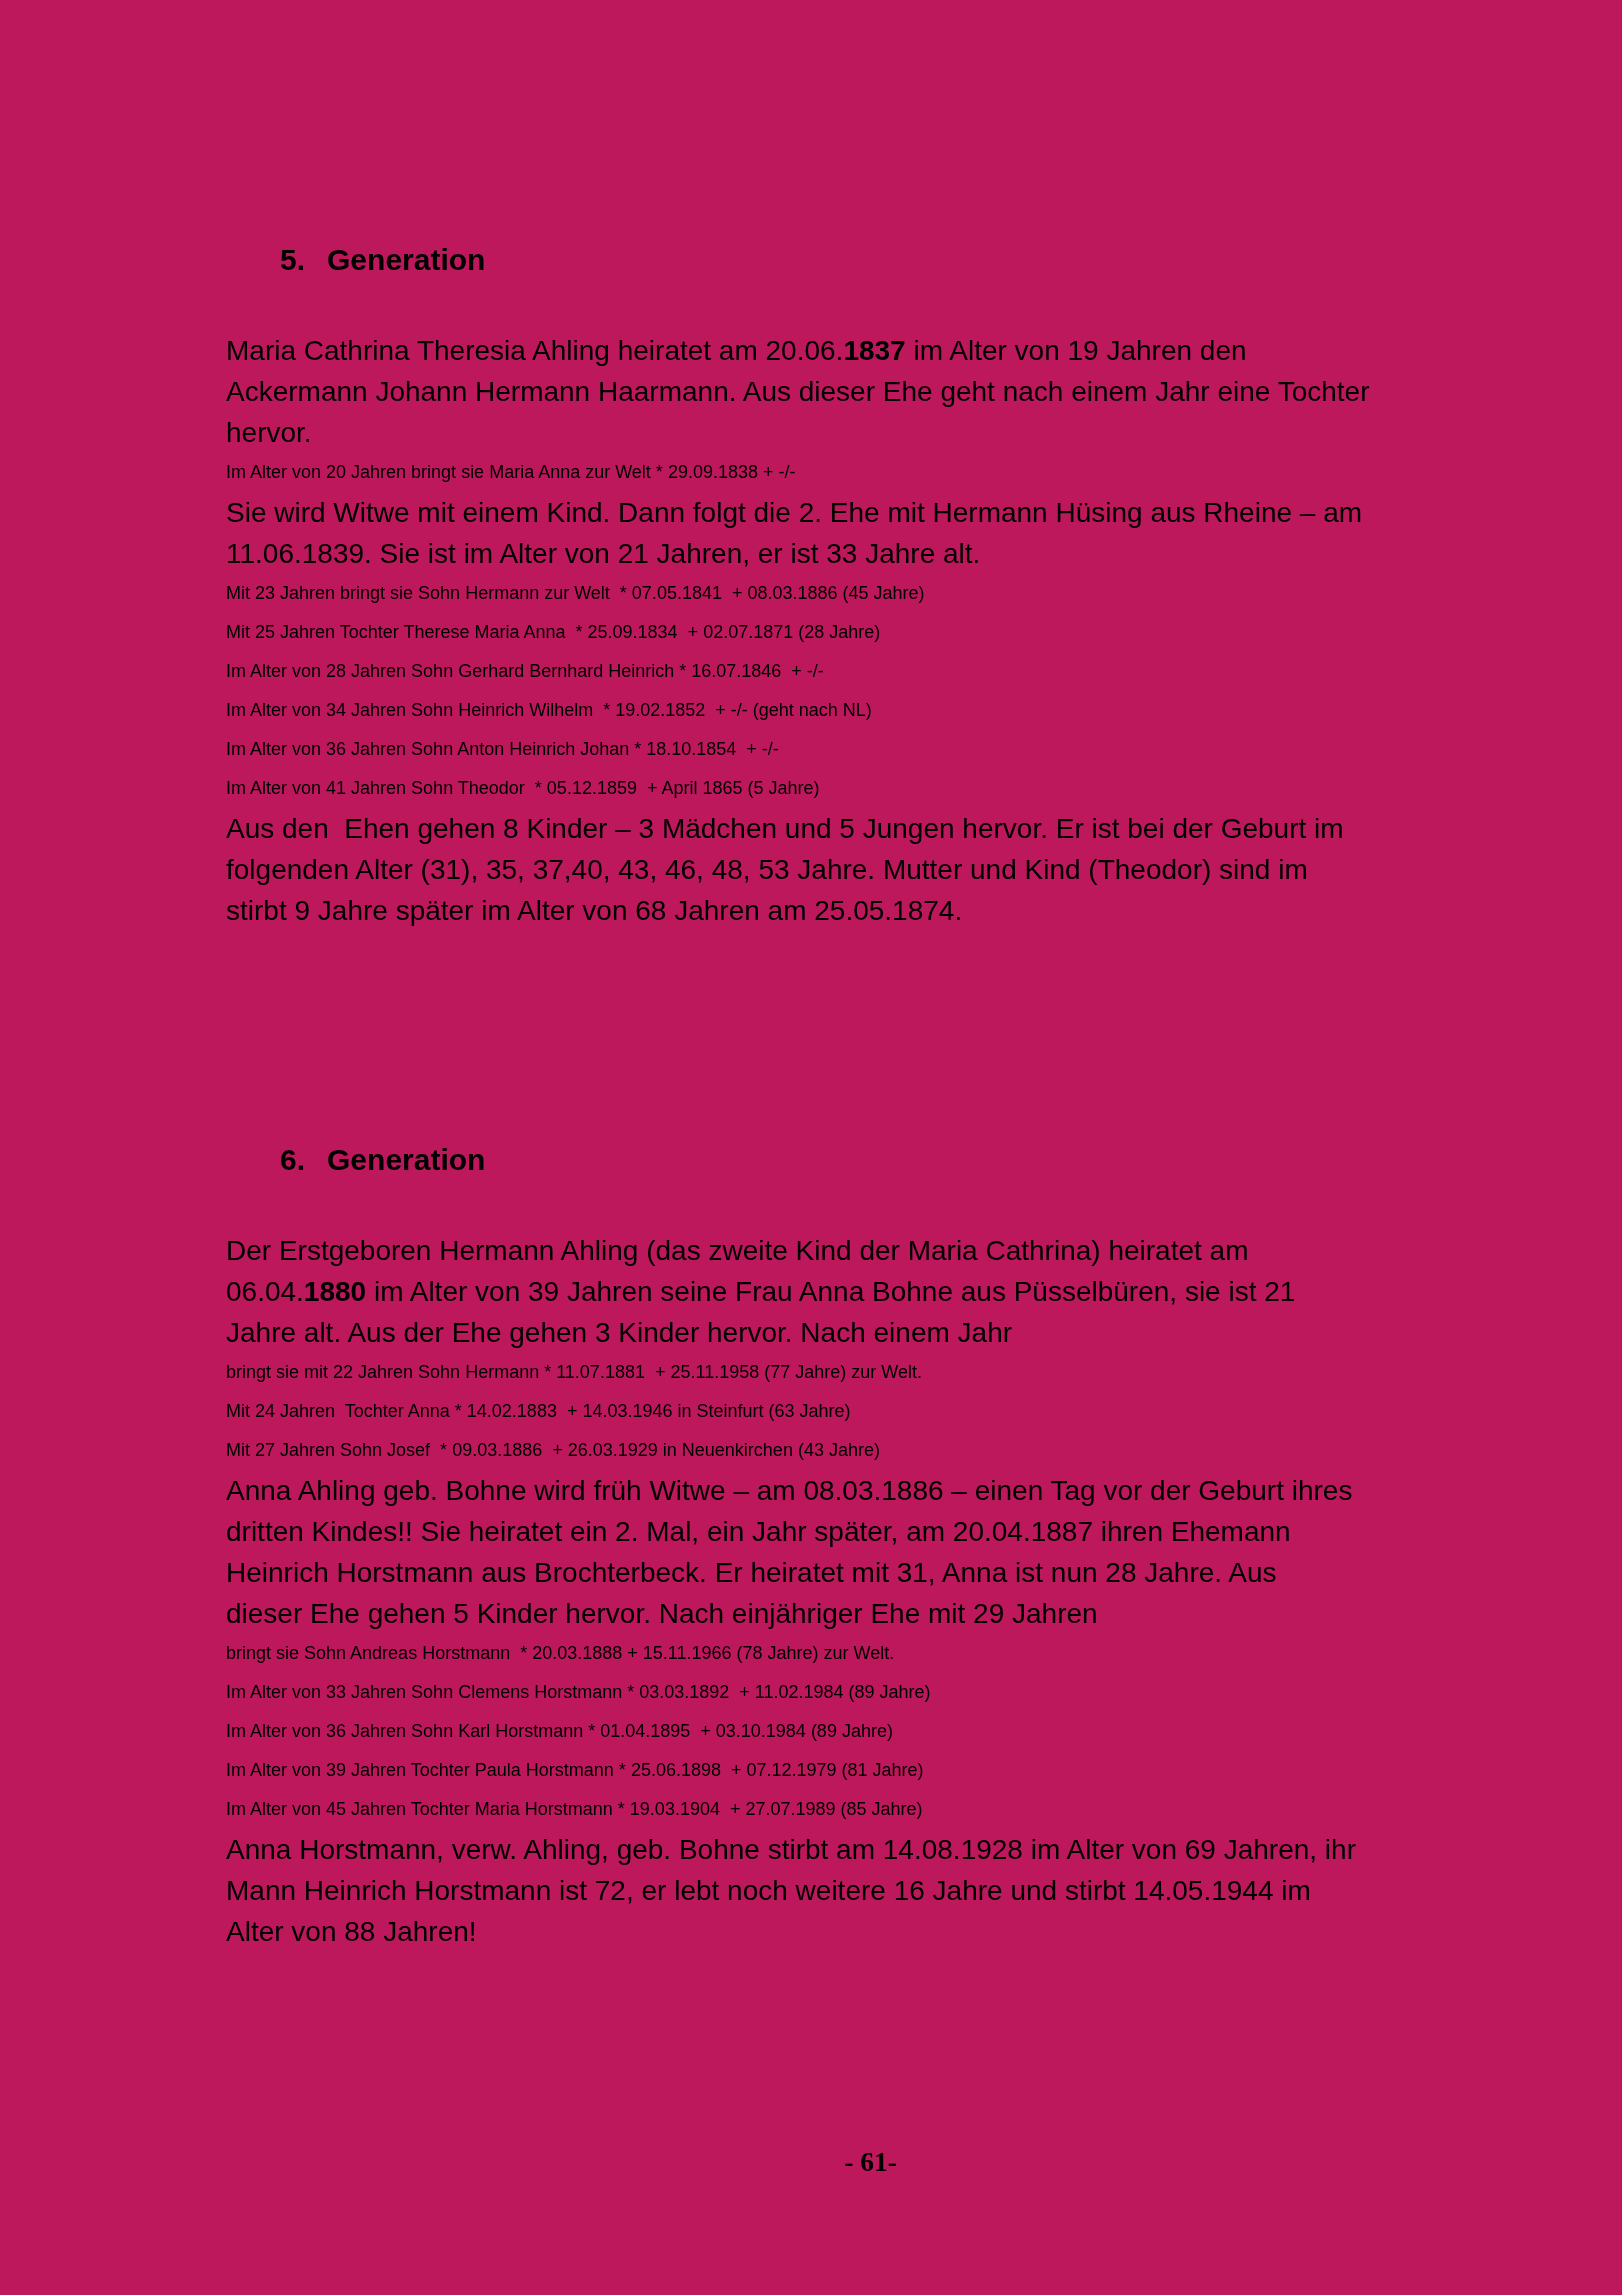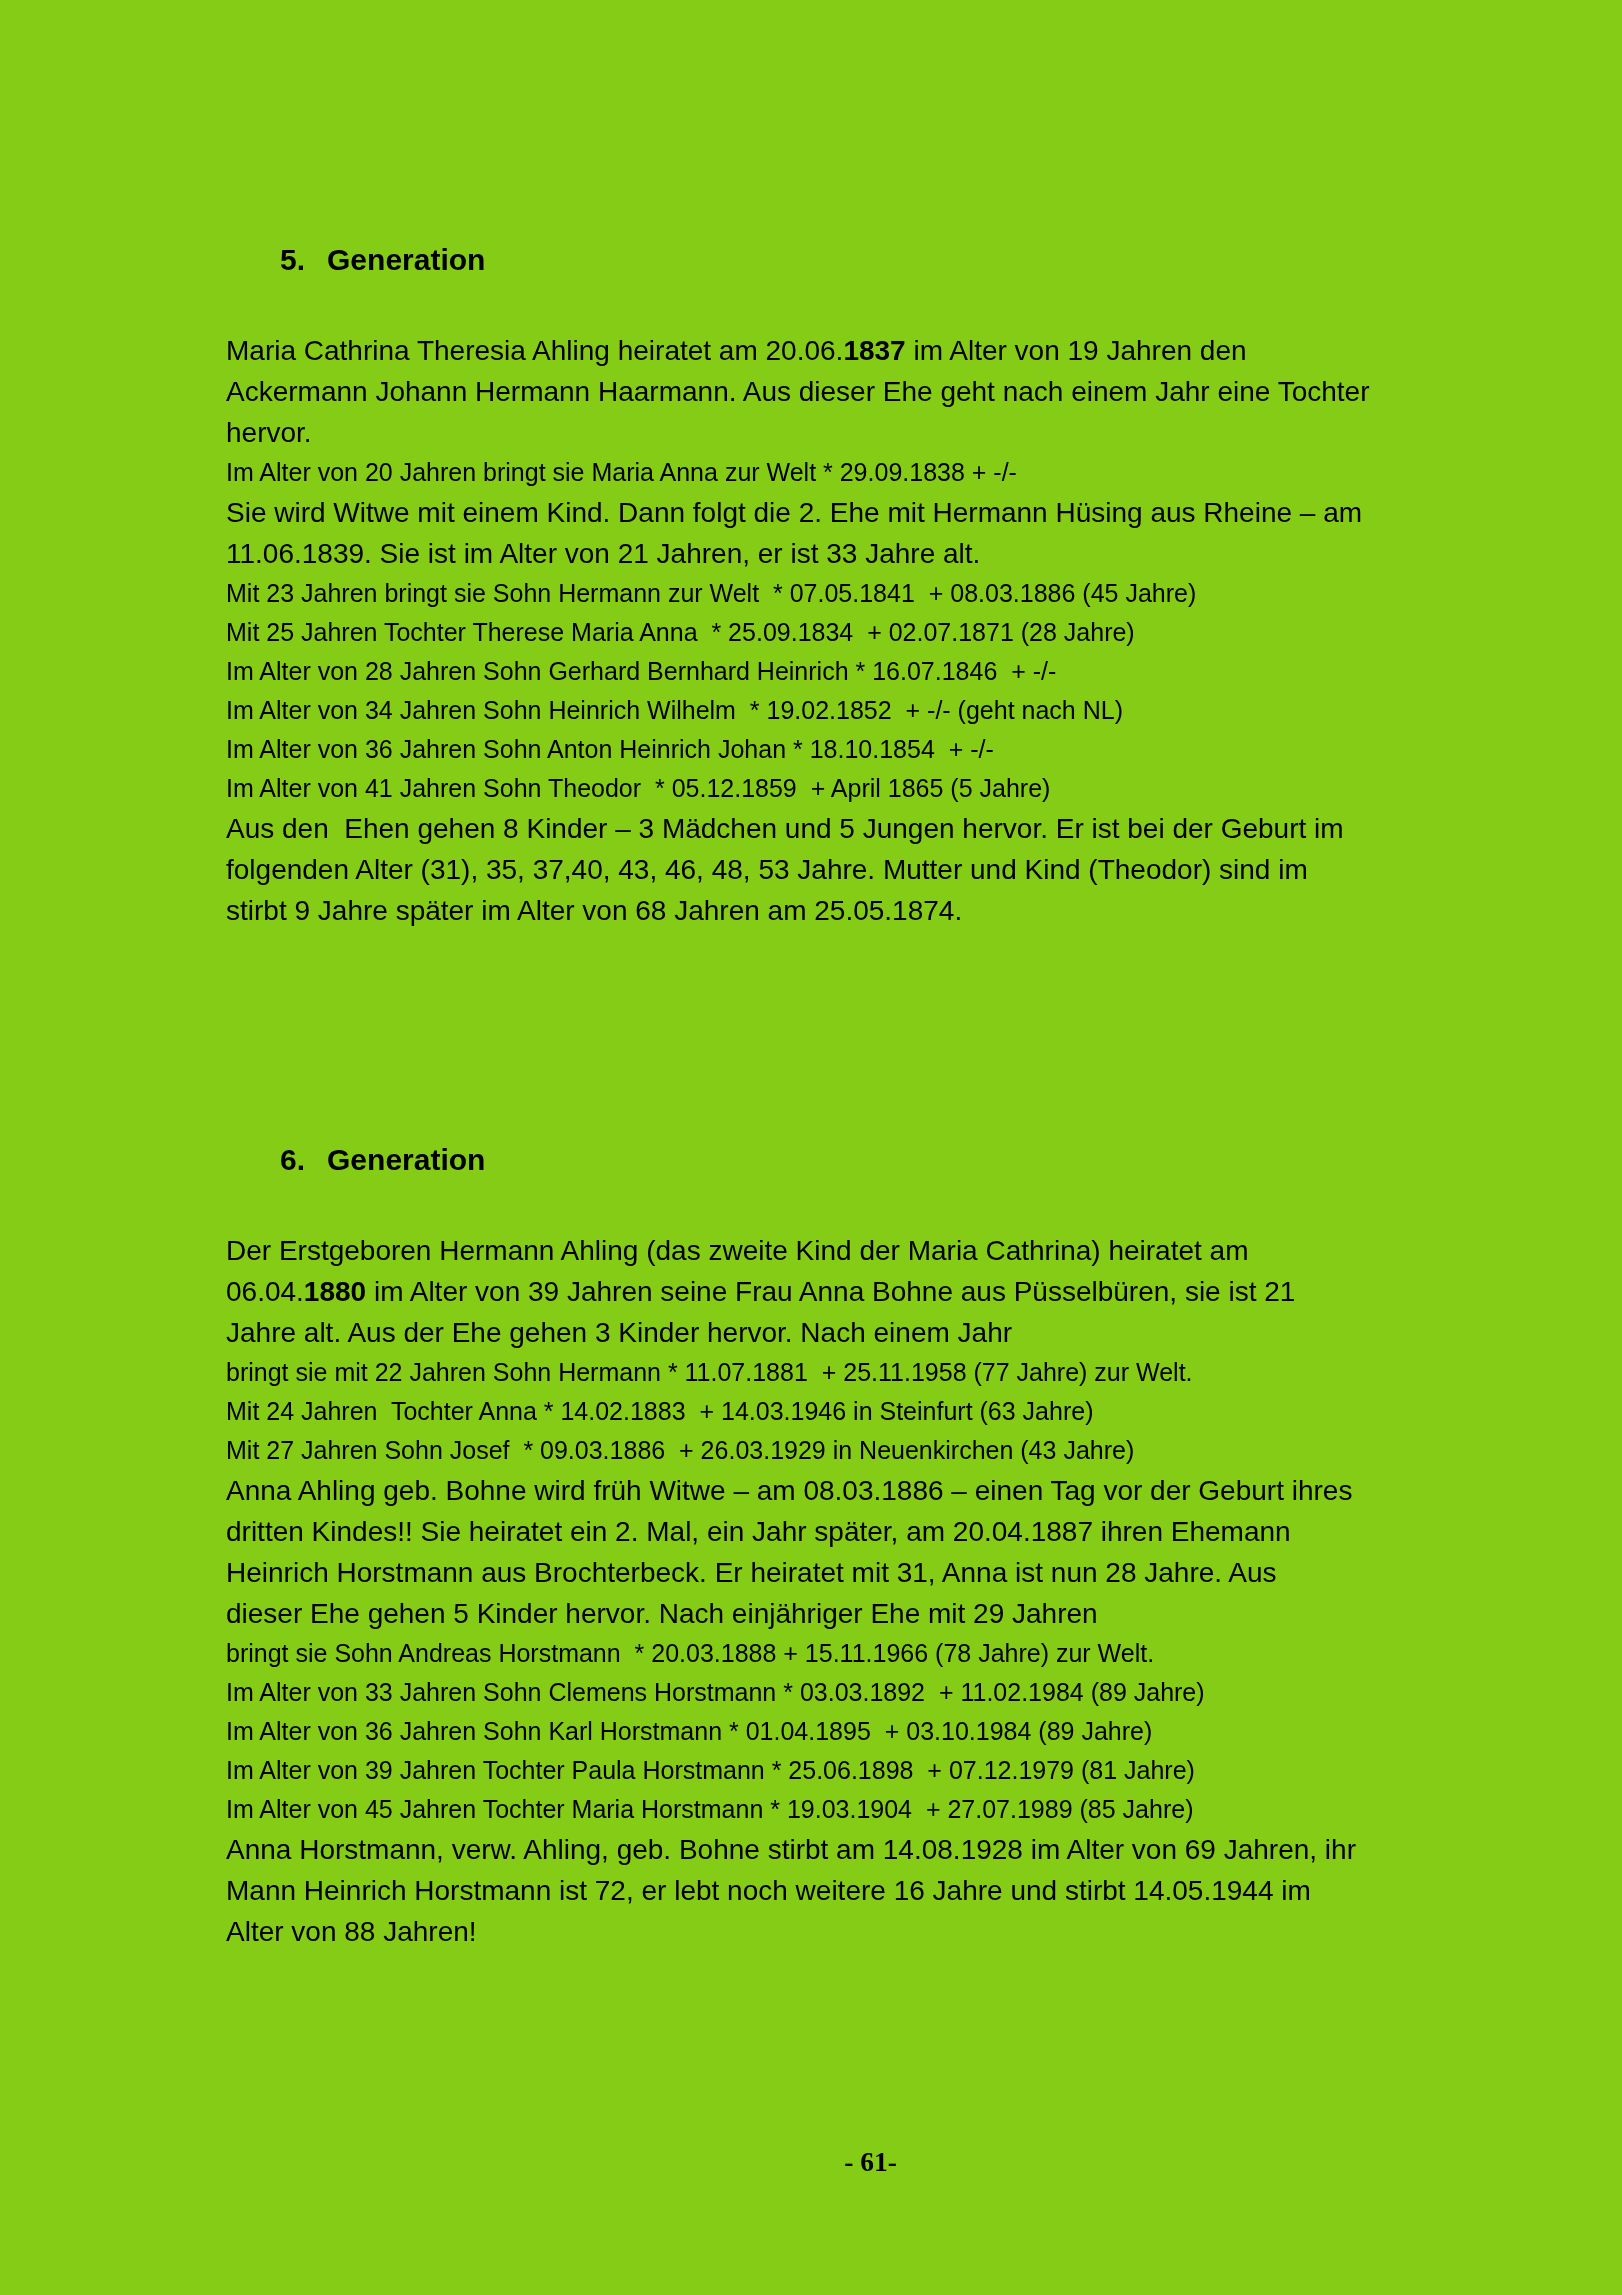--- a/index.html
+++ b/index.html
@@ -1,21 +1,21 @@
 <!DOCTYPE html>
 <html style="font-size:10.5px"><head>
 <meta charset="utf-8">
 <title>Document</title>
 <style>
   html, body { margin: 0; padding: 0; background: #888; }
   .page {
     position: relative;
     width: 1622px;
     height: 2295px;
-    background: #84cc16;
+    background: #be185d;
     font-family: "Liberation Sans", "DejaVu Sans", sans-serif;
     color: #000000;
     overflow: hidden;
   }
   .gen-section {
     position: absolute;
     left: 226px;
     width: 1302px;
   }
   .section-5 { top: 239px; }
@@ -27,21 +27,21 @@
     padding-left: 54px;
     margin-bottom: 50px;
     white-space: pre;
   }
   .heading .hlabel { margin-left: 22px; }
   .line {
     white-space: pre;
     color: #000;
   }
   .line.large { font-size: 28px; line-height: 41px; }
-  .line.small { font-size: 25px; line-height: 39px; }
+  .line.small { font-size: 18px; line-height: 39px; }
   .line .b { font-weight: bold; }
   .footer {
     position: absolute;
     top: 2102px;
     left: 226px;
     width: 1289px;
     text-align: center;
     font-family: "Liberation Serif", "DejaVu Serif", serif;
     font-weight: bold;
     font-size: 27.5px;

